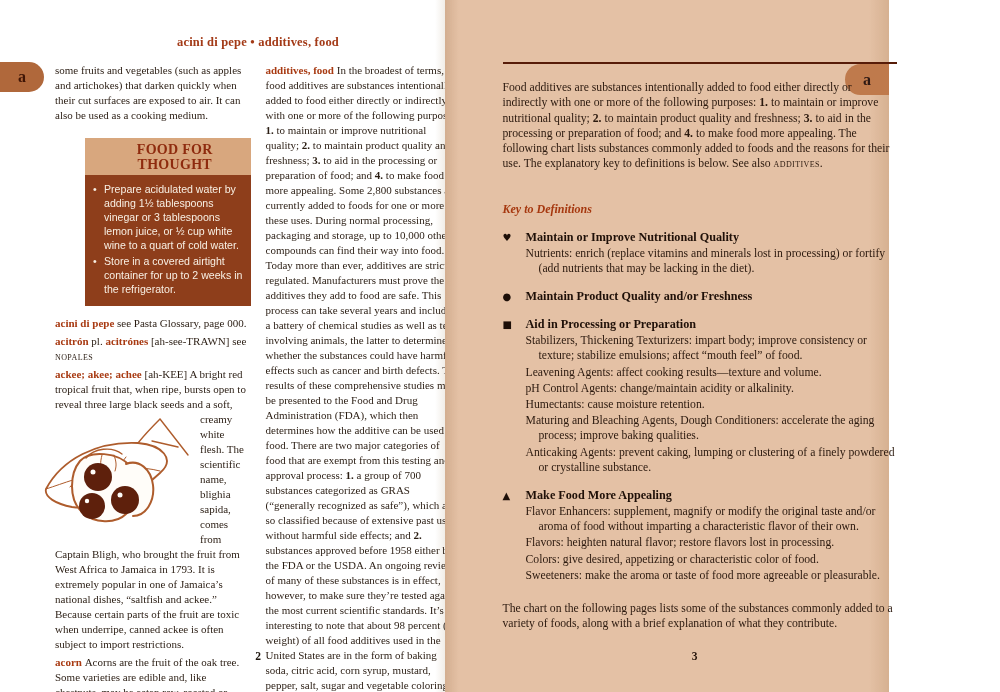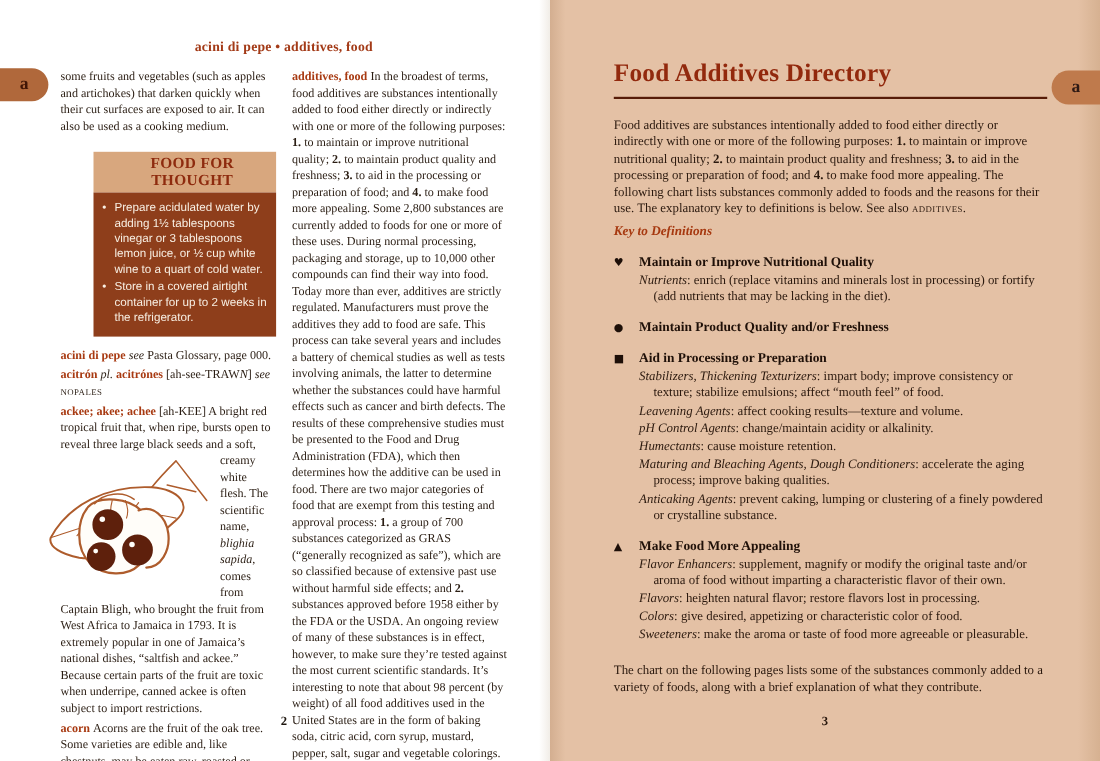--- a/index.html
+++ b/index.html
@@ -1,21 +1,21 @@
 <!DOCTYPE html>
 <html><head>
 <meta charset="utf-8">
 <style>
   html,body{margin:0;padding:0;}
   body{
     width:1000px;height:692px;overflow:hidden;position:relative;
     font-family:"Liberation Serif","DejaVu Serif",serif;
     background:#fff;
   }
-  .spread{display:flex;width:1000px;height:692px;}
+  .spread{display:flex;width:889px;height:692px;}
 
   
   .page-left{
     position:relative;width:500px;height:692px;
     background:linear-gradient(270deg,#f1ede7 0px,#ffffff 10px);
   }
   .running-head{
     position:absolute;top:35px;left:55px;width:406px;
     text-align:center;color:#A33A17;font-weight:bold;font-size:12.5px;
     letter-spacing:.2px;
@@ -26,21 +26,21 @@
     border-radius:0 16px 16px 0;justify-content:center;
     color:#3F1505;font-size:16px;
   }
   .columns{
     position:absolute;top:63px;left:55px;width:406px;
     display:flex;gap:15px;color:#2A1D13;
   }
   .col{width:196px;font-size:11px;line-height:15px;text-align:left;}
   .col p{margin:0 0 3px 0;}
   .seg-hw{color:#A83A12;font-weight:bold;}
-  .seg-i{font-style:italic;margin-top:35px;}
+  .seg-i{margin-top:35px;}
   .seg-b{font-weight:bold;}
   .seg-sc{font-variant:small-caps;letter-spacing:.4px;}
 
   
   .fft{margin:15px 0 10px 30px;}
   .fft-head{
     background:#D8A77E;color:#8E2B0E;text-align:center;
     font-weight:bold;font-size:14px;letter-spacing:.3px;
     padding:4px 0 3px 14px;
   }
@@ -77,21 +77,21 @@
   }
   .rp-inner{position:absolute;top:54px;left:58px;width:394px;}
   .rp-title{
     font-size:23px;font-weight:bold;color:#92290D;letter-spacing:.2px;
     margin:0;
   }
   .rp-rule{height:0;border-top:2.5px solid #571C08;margin-top:8px;}
   .rp-intro{font-size:11.7px;line-height:15.3px;margin:16px 0 0 0;}
   .key-heading{
     color:#A6380F;font-weight:bold;font-style:italic;font-size:12px;
-    margin-top:5px;
+    margin-top:30px;
   }
   .key-section{margin-top:13px;}
   .key-head{display:flex;align-items:baseline;}
   .key-bullet{width:23px;flex:none;font-size:10px;color:#1d0f08;
     font-family:"DejaVu Sans",sans-serif;}
   .key-title{font-weight:bold;font-size:12.2px;color:#1f1008;}
   .key-items{margin-left:23px;}
   .key-item{
     font-size:11.7px;line-height:15.2px;margin:1px 0 0 0;
     padding-left:13px;text-indent:-13px;
@@ -175,21 +175,20 @@
     <div class="pagenum-left">2</div>
   </div>
 
   <div class="page-right">
 
     <div class="tab tab-right">
       <span>a</span>
     </div>
 
     <div class="rp-inner">
-      <h1 class="rp-title">Food Additives Directory</h1>
       <div class="rp-rule"></div>
 
       <p class="rp-intro"><span>Food additives are substances intentionally added to food either directly or indirectly with one or more of the following purposes: </span><span class="seg-b">1.</span><span> to maintain or improve nutritional quality; </span><span class="seg-b">2.</span><span> to maintain product quality and freshness; </span><span class="seg-b">3.</span><span> to aid in the processing or preparation of food; and </span><span class="seg-b">4.</span><span> to make food more appealing. The following chart lists substances commonly added to foods and the reasons for their use. The explanatory key to definitions is below. See also </span><span class="seg-sc">additives</span><span>.</span></p>
 
       <div class="key-heading">Key to Definitions</div>
 
       <div class="key-section">
         <div class="key-head">
           <span class="key-bullet">♥</span>
           <span class="key-title">Maintain or Improve Nutritional Quality</span>

